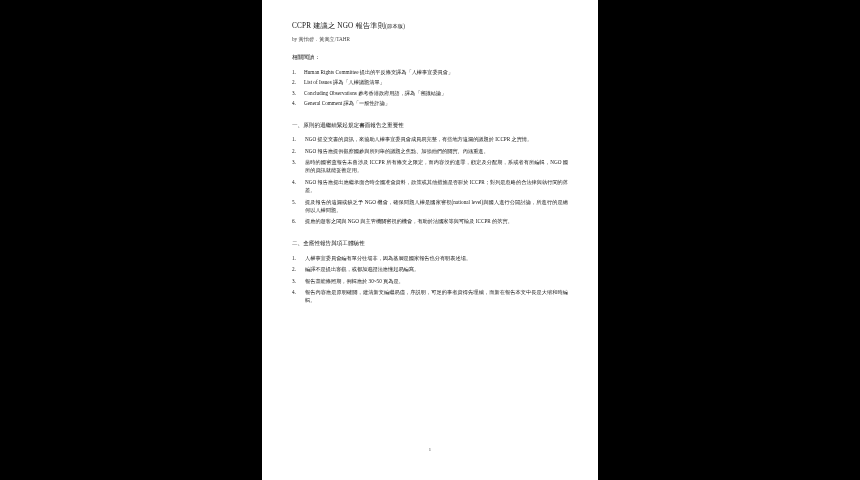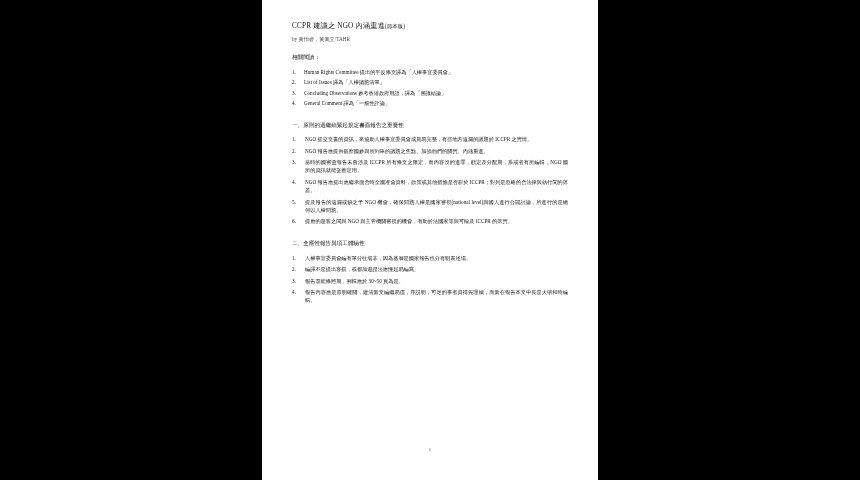--- a/index.html
+++ b/index.html
@@ -111,21 +111,21 @@
     color: #333333;
   }
 </style>
 </head>
 <body>
 
 <div class="viewer">
   <div class="page">
 
     <div class="doc-title">
-      <span>CCPR 建議之 NGO 內涵重進</span><span class="small">(節本版)</span>
+      <span>CCPR 建議之 NGO 報告準則</span><span class="small">(節本版)</span>
     </div>
 
     <div class="byline">by 黃怡碧．黃嵩立/TAHR</div>
 
     <div class="section-heading">相關閱讀：</div>
 
     <div class="list-block">
       <div class="list-row">
         <span class="marker">1.</span>
         <span class="txt">Human Rights Committee 提出的平反條文譯為「人權事宜委員會」</span>

